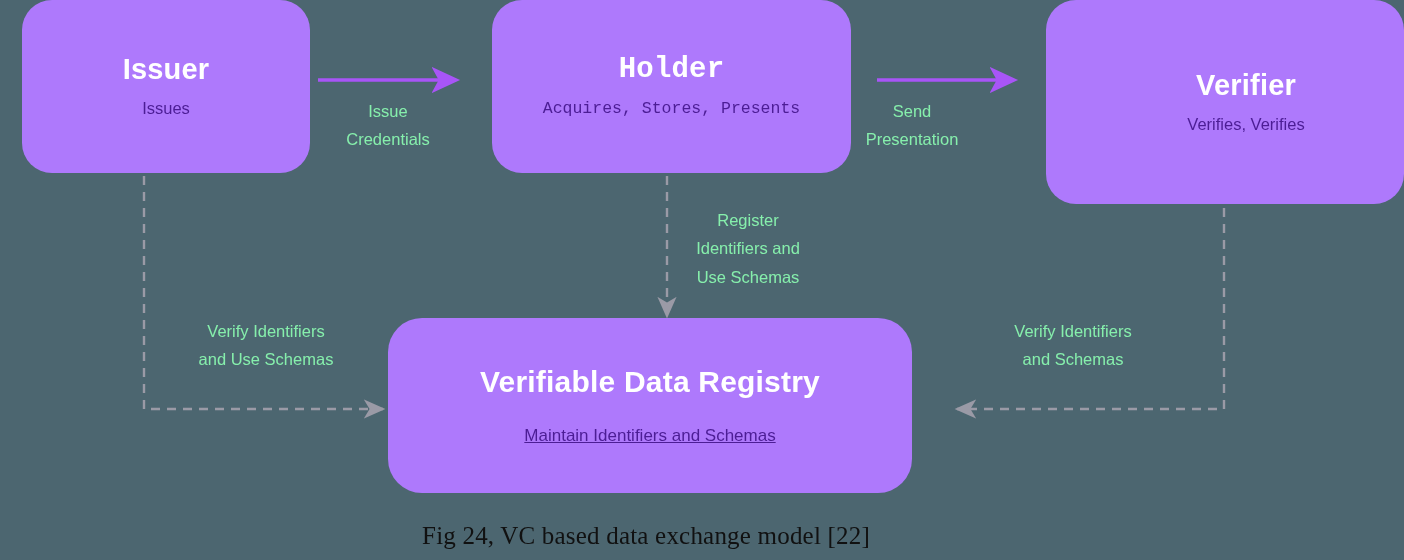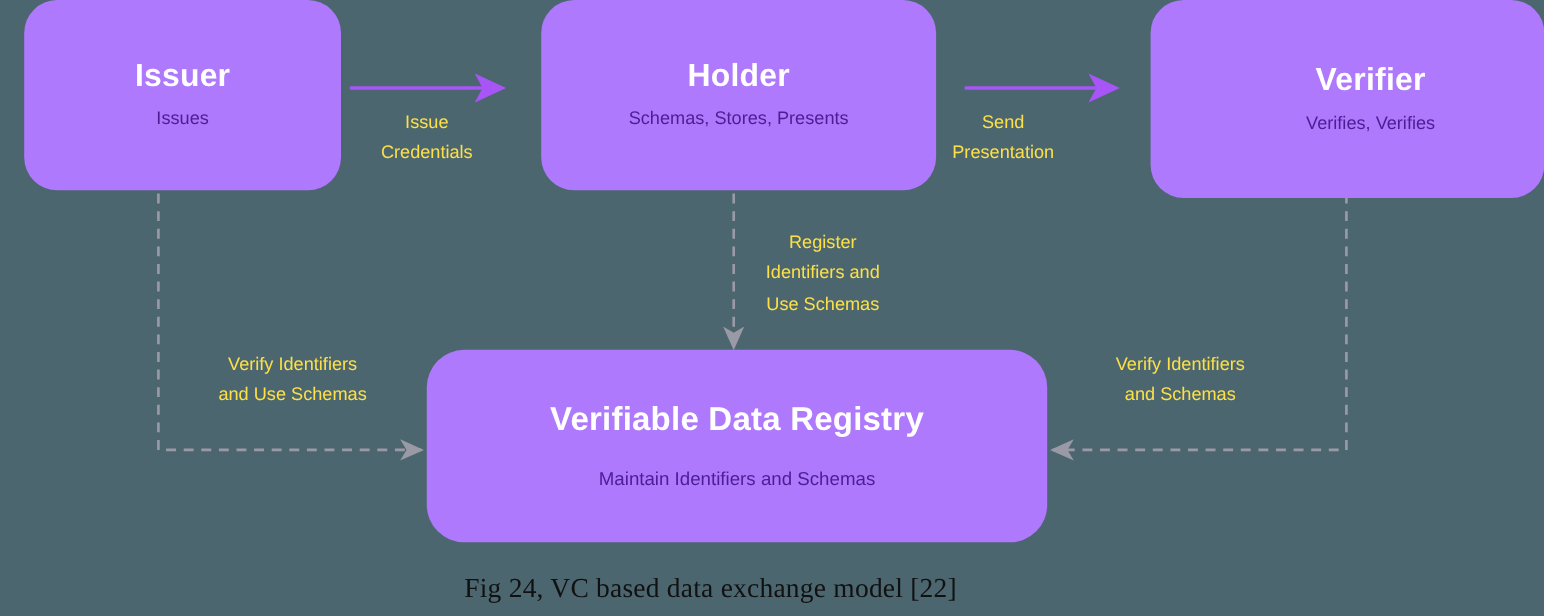--- a/index.html
+++ b/index.html
@@ -46,30 +46,30 @@
   }
   .node-sub {
     color: #4c1d95;
     font-weight: normal;
     font-size: 16.5px;
     line-height: 1.2;
     margin-top: 13px;
     white-space: nowrap;
   }
   #node-issuer   { left: 0px;    top: 0px;   width: 288px; height: 173px; margin-left: 22px; }
-  #node-holder   { left: 492px;  top: 0px;   width: 359px; height: 173px; }
-  #node-verifier { left: 1046px; top: 0px;   width: 358px; height: 180px; padding-left: 42px; }
-  #node-registry { left: 388px;  top: 318px; width: 564px; height: 175px;
+  #node-holder   { left: 492px;  top: 0px;   width: 359px; height: 173px; font-family: Liberation Mono, monospace; }
+  #node-verifier { left: 1046px; top: 0px;   width: 358px; height: 204px; padding-left: 42px; }
+  #node-registry { left: 388px;  top: 318px; width: 524px; height: 175px;
                    border-radius: 34px; }
   #node-registry .node-title { font-size: 30px; }
-  #node-registry .node-sub   { font-size: 17px; margin-top: 28px; }
+  #node-registry .node-sub   { font-size: 17px; margin-top: 28px; text-decoration: underline; }
 
   .edge-label {
     position: absolute;
-    color: #fde047;
+    color: #86efac;
     font-size: 16.5px;
     line-height: 1.72;
     text-align: center;
     white-space: pre-line;
   }
   #label-issue-credentials { left: 310px; top: 97px;  width: 156px; }
   #label-send-presentation { left: 834px; top: 97px;  width: 156px; }
   #label-register          { left: 658px; top: 206px; width: 180px; text-align: center; }
   #label-verify-left       { left: 168px; top: 317px; width: 196px; }
   #label-verify-right      { left: 975px; top: 317px; width: 196px; }
@@ -112,21 +112,21 @@
     <path d="M1224,176 L1224,409 L957,409" fill="none" stroke="#9a9aa6" stroke-width="2.4" stroke-dasharray="9 7" marker-end="url(#arw-dash)"></path>
   </svg>
 
   <div class="node" id="node-issuer">
     <div class="node-title">Issuer</div>
     <div class="node-sub">Issues</div>
   </div>
 
   <div class="node" id="node-holder">
     <div class="node-title">Holder</div>
-    <div class="node-sub">Schemas, Stores, Presents</div>
+    <div class="node-sub">Acquires, Stores, Presents</div>
   </div>
 
   <div class="node" id="node-verifier">
     <div class="node-title">Verifier</div>
     <div class="node-sub">Verifies, Verifies</div>
   </div>
 
   <div class="node" id="node-registry">
     <div class="node-title">Verifiable Data Registry</div>
     <div class="node-sub">Maintain Identifiers and Schemas</div>

